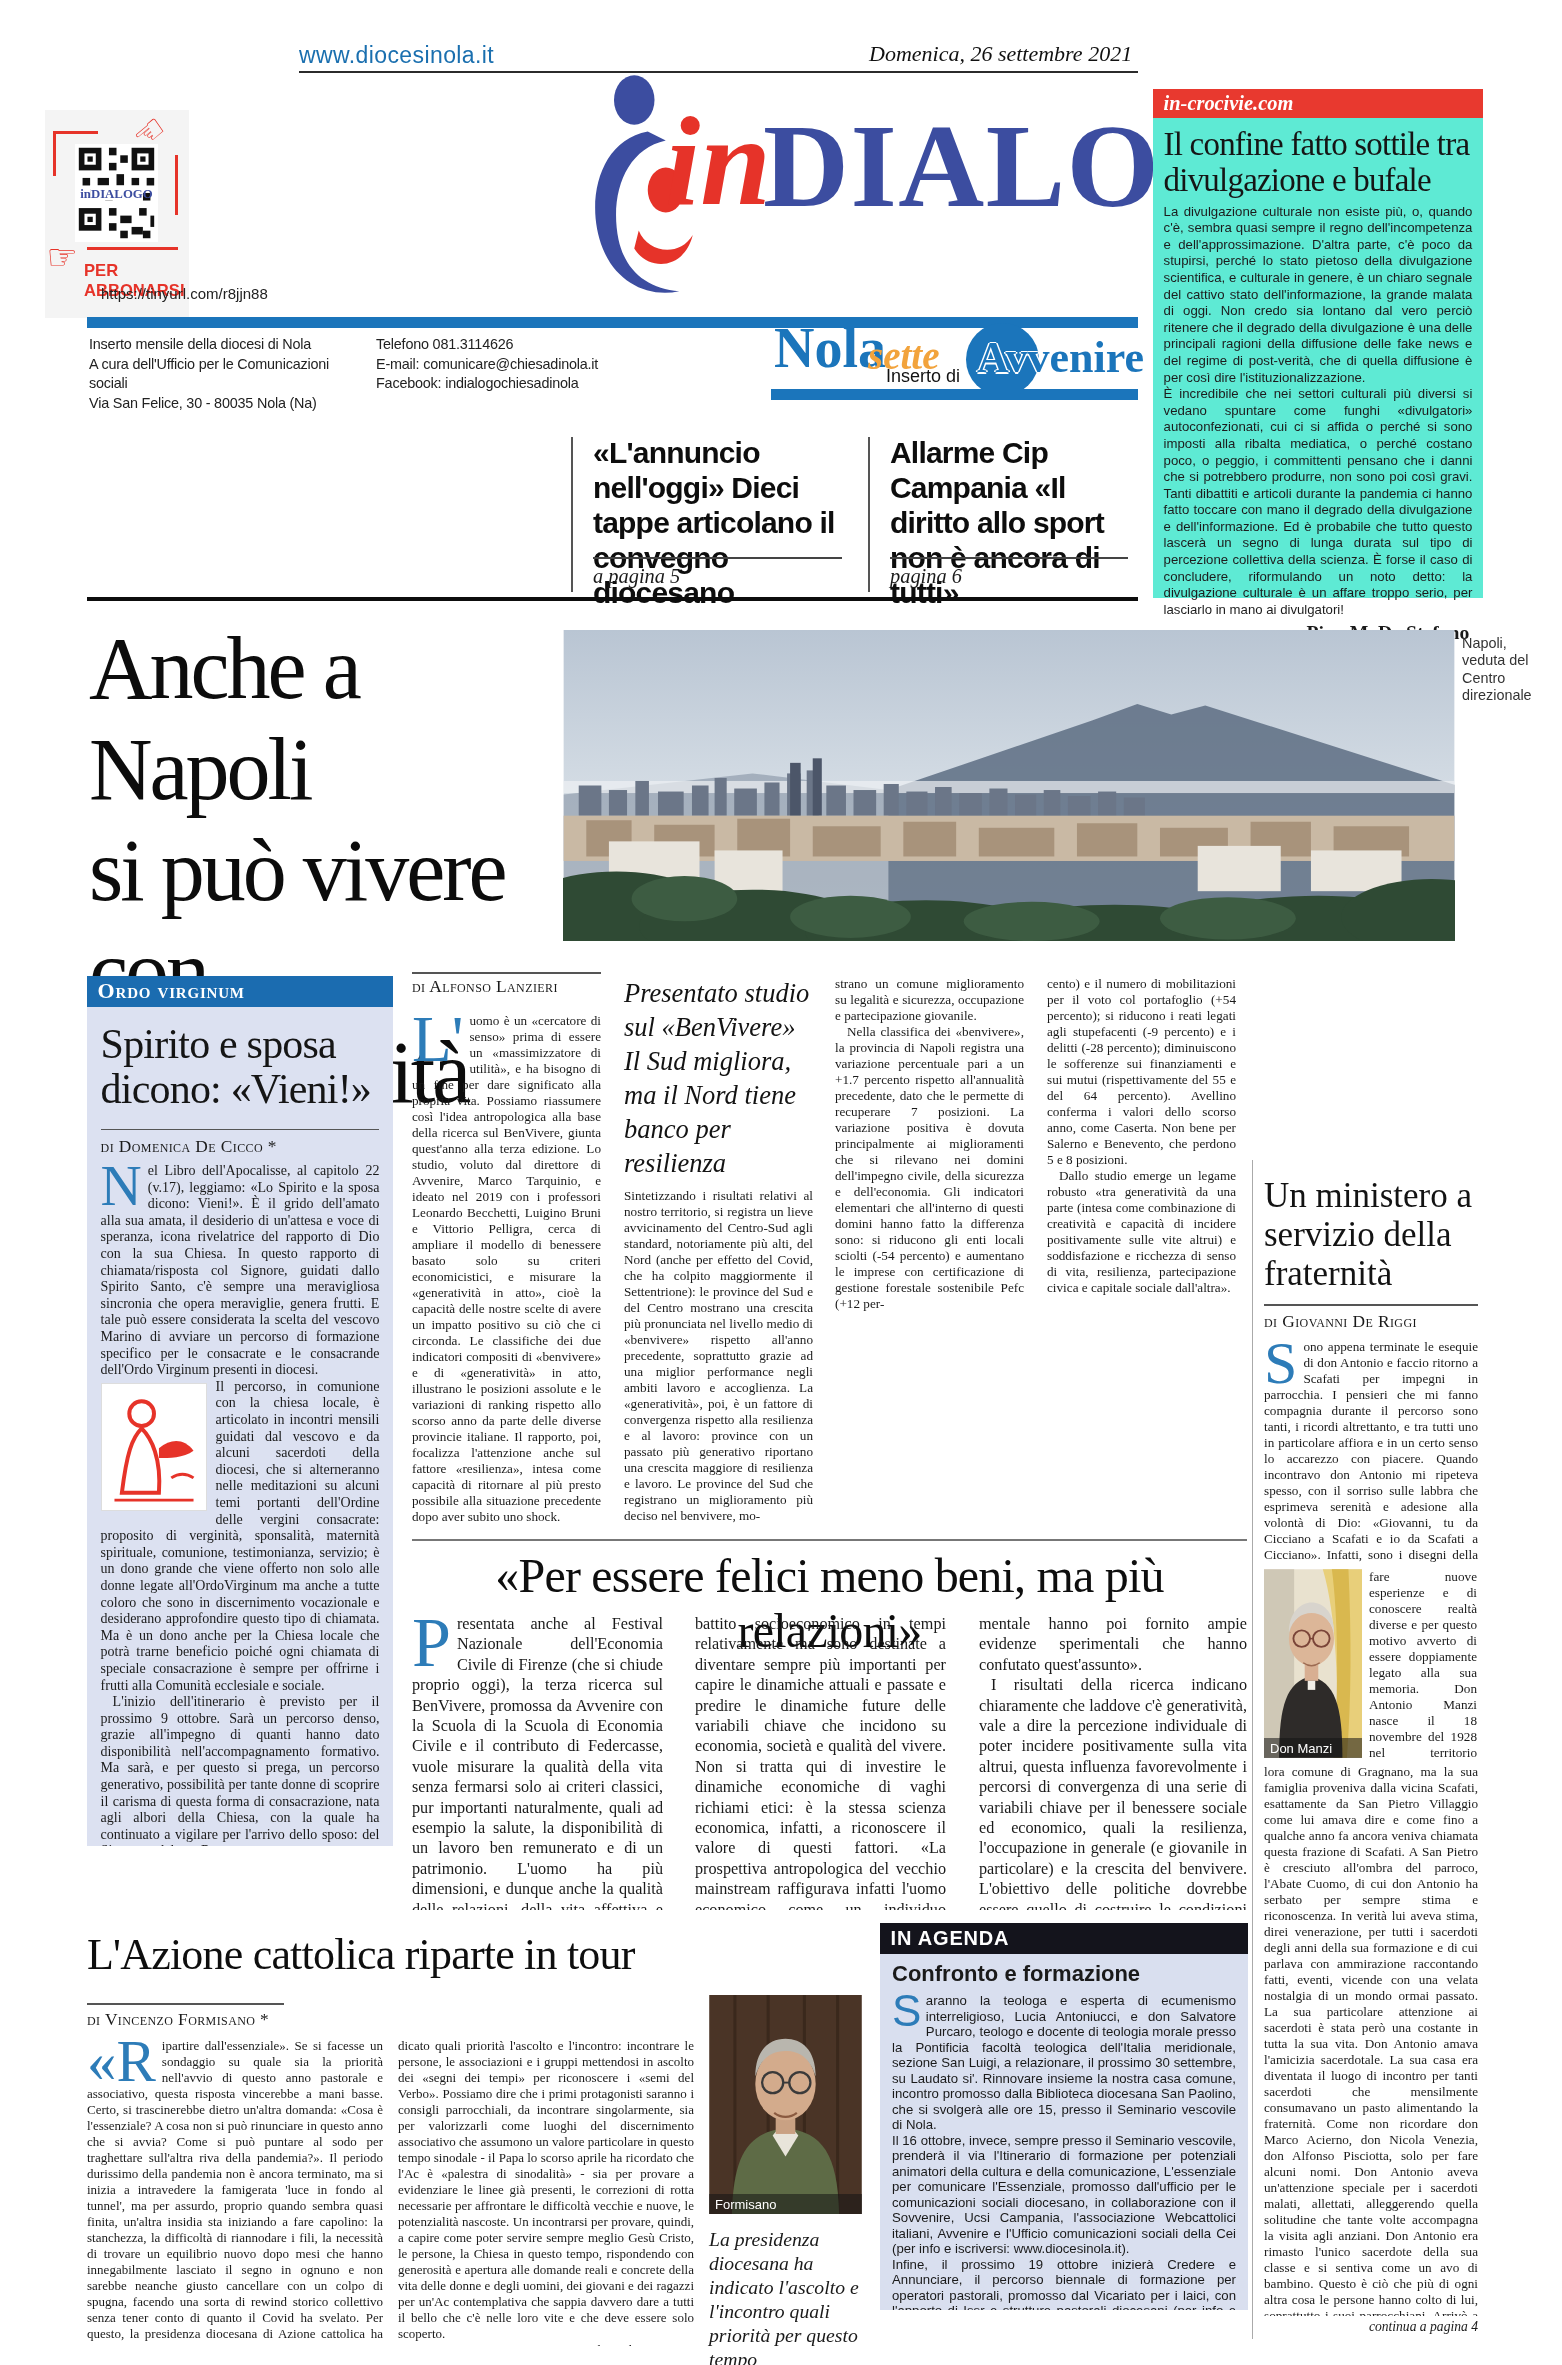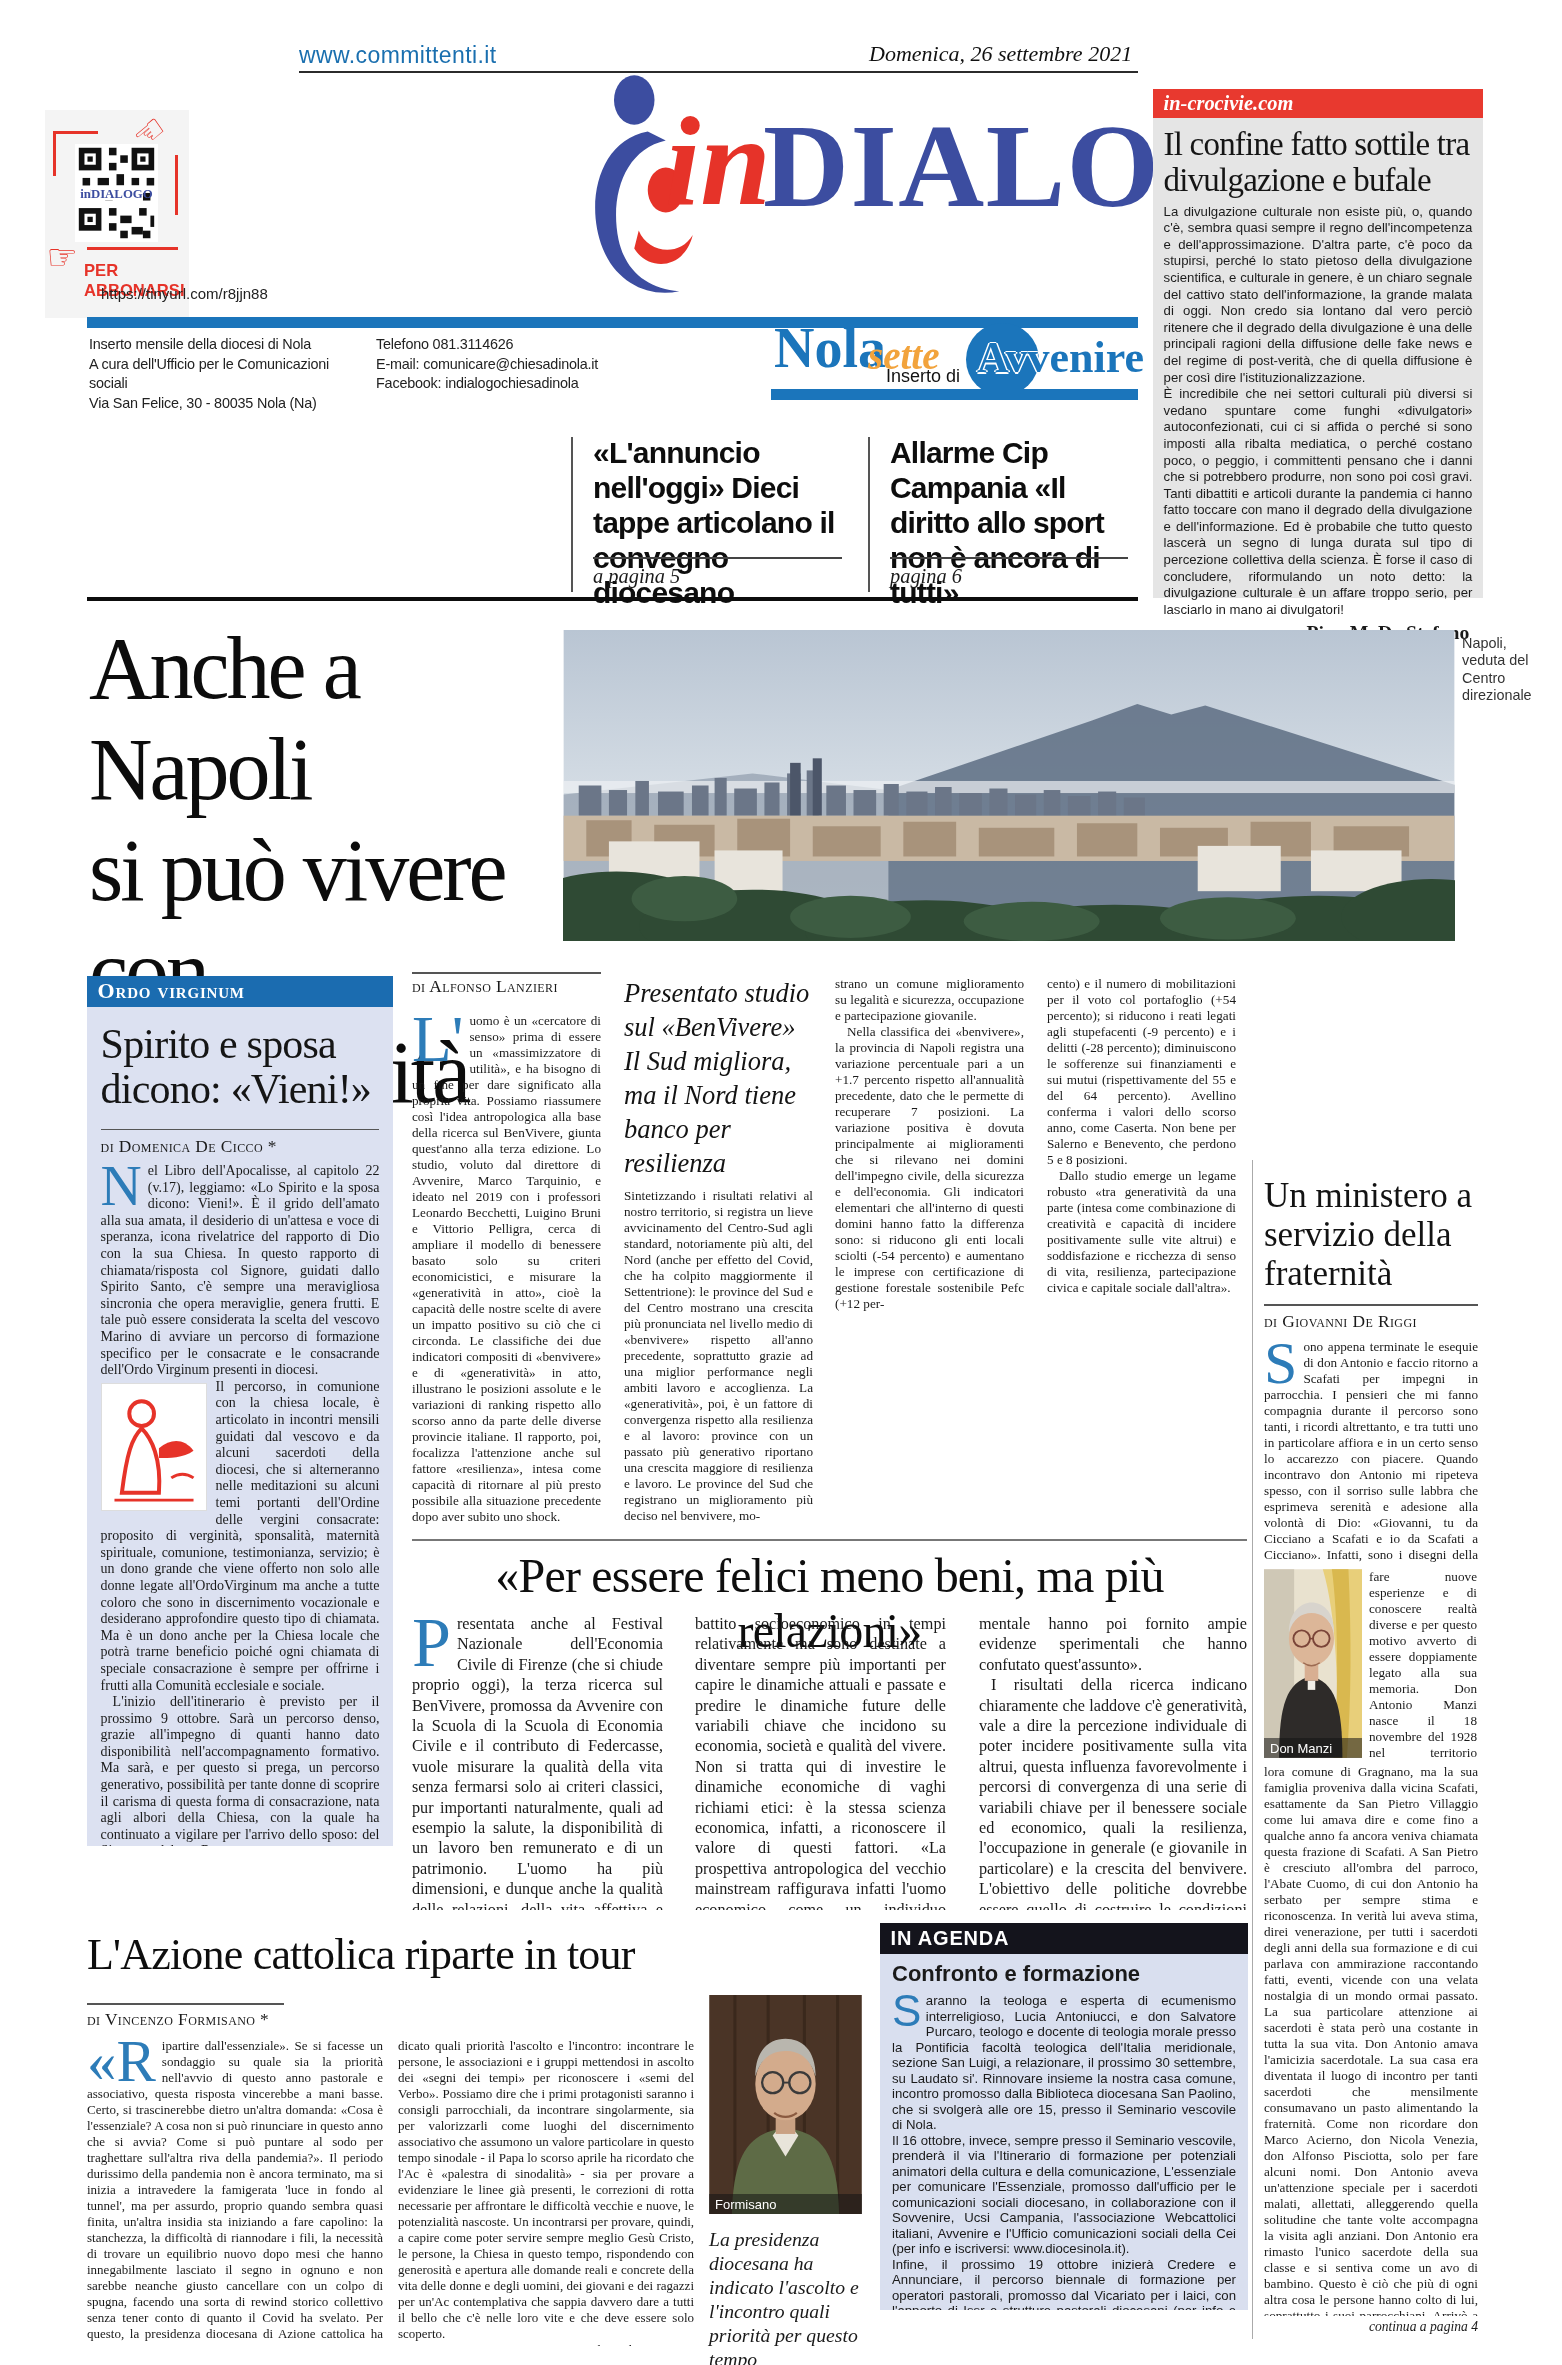--- a/index.html
+++ b/index.html
@@ -31,21 +31,21 @@
 
   
   .per-abbonarsi { color:#e63329; font-size:16.6px; font-family:"Liberation Sans",sans-serif; font-weight:bold; }
   .qr-url { color:#222; font-size:15px; font-family:"Liberation Sans",sans-serif; }
   .hand { color:#e63329; font-size:35px; line-height:1; }
   .qr-frame-tl { border-left:3.8px solid #e63329; border-top:3.8px solid #e63329; }
   .qr-frame-r { border-right:3.8px solid #e63329; }
   .qr-frame-b { border-bottom:3.8px solid #e63329; }
 
   
-  .pink-box { background:#e5e5e5; }
+  .pink-box { background:#5eead4; }
   .pink-tag-bar { background:#e8392f; color:#fff; font-style:italic; font-weight:bold;
      font-size:20.4px; padding:3px 10.6px; font-family:"Liberation Serif",serif; }
   .pink-title { font-size:33px; line-height:36px; color:#151515; letter-spacing:-0.8px; }
   .pink-body { font-size:13.2px; line-height:16.6px; color:#1c1c1c; font-family:"Liberation Sans",sans-serif; }
   .pink-body p + p { text-indent:0; }
   .pink-author { font-weight:bold; font-size:19.7px; text-align:right; }
 
   
   .teaser-title { font-family:"Liberation Sans",sans-serif; font-weight:bold;
     font-size:30px; line-height:35px; color:#0d0d0d; letter-spacing:-0.8px; }
@@ -91,21 +91,21 @@
      font-weight:bold; font-size:20px; padding:3.8px 10.6px; letter-spacing:0.8px; }
   .agenda-title { font-family:"Liberation Sans",sans-serif; font-weight:bold; font-size:22px; }
   .agenda-body { font-family:"Liberation Sans",sans-serif; font-size:13.2px; line-height:15.5px; }
   .vrule { background:#aaa; width:0.8px; }
 </style>
 </head>
 <body>
 
 <div id="page">
 
-  <div class="abs sans site-link" style="left:299px; top:42px;">www.committenti.it</div>
+  <div class="abs sans site-link" style="left:299px; top:42px;">www.diocesinola.it</div>
   <div class="abs head-rule" style="left:299px; top:71px; width:839px;"></div>
   <div class="abs date-txt" style="left:869px; top:41px;">Domenica, 26 settembre 2021</div>
 
   <div class="abs" style="left:45px; top:110px; width:144px; height:208px; background:#f4f4f4;">
     <div class="abs qr-frame-tl" style="left:7.6px; top:21px; width:45px; height:45px;"></div>
     <div class="abs qr-frame-r" style="right:10.6px; top:45px; width:7.6px; height:60px;"></div>
     <div class="abs qr-frame-b" style="left:42px; top:135px; width:91px; height:4.5px;"></div>
     <div class="abs hand" style="left:89px; top:4.5px; transform:scaleX(-1) rotate(40deg);">☞</div>
     <svg class="abs" style="left:30px; top:34px;" width="83" height="98" viewBox="0 0 22 26">
       <rect x="0" y="0" width="22" height="26" fill="#fff"></rect>

